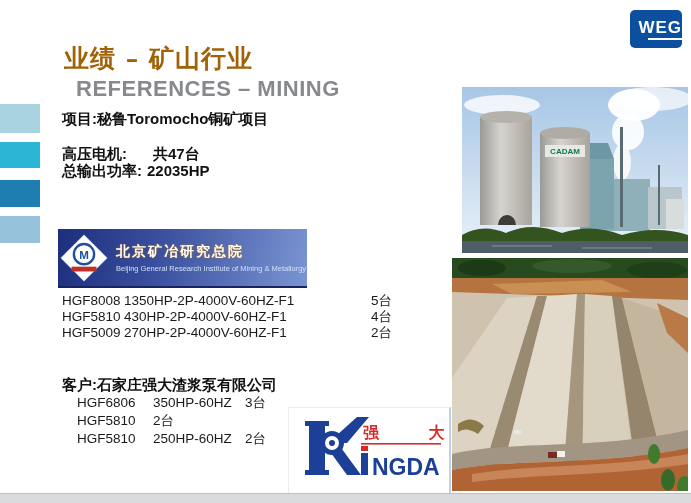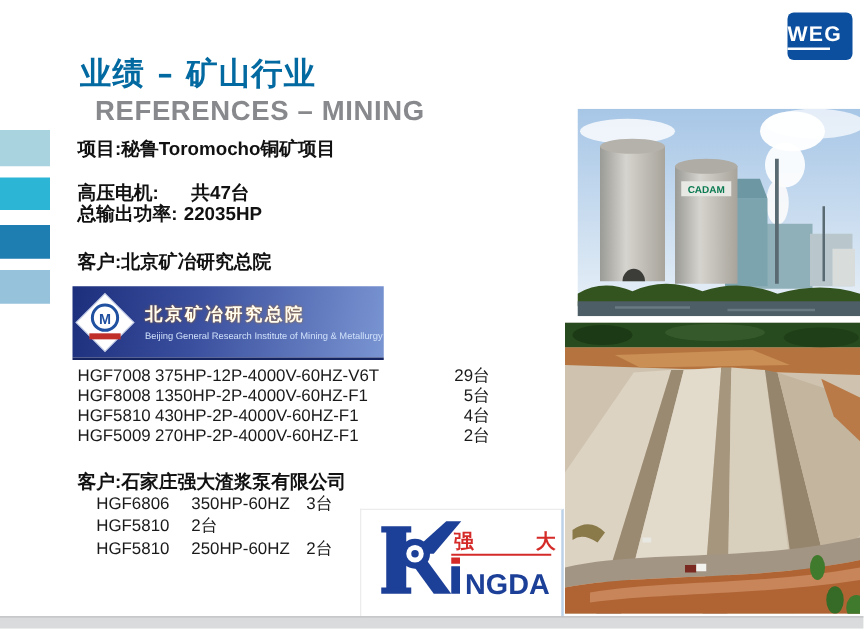--- a/index.html
+++ b/index.html
@@ -7,26 +7,26 @@
          font-family:"Liberation Sans",sans-serif;color:#1a1a1a;}
   .abs{position:absolute;}
   
   .sq{position:absolute;left:0;width:40px;}
   .sq1{top:104px;height:29px;background:#a9d3de;}
   .sq2{top:142px;height:26px;background:#2cb5d5;}
   .sq3{top:180px;height:27px;background:#1e7db1;}
   .sq4{top:216px;height:27px;background:#97c2dc;}
   
   .weg{left:630px;top:10px;width:52px;height:38px;background:#0b4f9e;border-radius:5px;
-       display:flex;align-items:flex-start;justify-content:center;flex-direction:column;}
+       display:flex;align-items:flex-end;justify-content:center;flex-direction:column;}
   .weg span{color:#ffffff;font-weight:bold;font-size:17px;letter-spacing:1px;line-height:17px;}
   .weg i{display:block;width:34px;height:2px;background:#ffffff;margin-top:2px;}
   
   .title-cn{left:64px;top:42px;font-family:"DejaVu Serif",serif;font-weight:bold;
-            font-size:25px;color:#0369a1;letter-spacing:1px;}
+            font-size:25px;color:#a16207;letter-spacing:1px;}
   .title-en{left:76px;top:76px;font-weight:bold;font-size:22px;color:#87898c;letter-spacing:0.5px;}
   
   .cnline{font-weight:bold;font-size:15px;color:#111;white-space:nowrap;}
   .l-project{left:62px;top:110px;}
   .l-motor{left:62px;top:145px;}
   .l-motor .val{margin-left:26px;}
   .l-power{left:62px;top:162px;}
   .l-power .val{margin-left:5px;}
   .l-cust1{left:62px;top:200px;}
   .l-cust2{left:62px;top:376px;text-align:right;}
@@ -79,41 +79,35 @@
   <div class="abs title-cn">业绩 – 矿山行业</div>
   <div class="abs title-en">REFERENCES – MINING</div>
 
   <div class="abs cnline l-project">项目:秘鲁Toromocho铜矿项目</div>
   <div class="abs cnline l-motor">
     <span>高压电机:</span><span class="val">共47台</span>
   </div>
   <div class="abs cnline l-power">
     <span>总输出功率:</span><span class="val">22035HP</span>
   </div>
-  <div class="abs cnline l-cust1">客户:北京矿冶研究总院</div>
 
   <div class="abs bgrimm">
     <svg width="52" height="52" viewBox="0 0 54 54">
       <polygon points="27,3 51,27 27,51 3,27" fill="#ffffff" stroke="#c8d0e8" stroke-width="1"></polygon>
       <circle cx="27" cy="23" r="10.5" fill="none" stroke="#2050a0" stroke-width="2.5"></circle>
       <text x="27" y="28" text-anchor="middle" font-size="12" font-weight="bold" fill="#2050a0" font-family="Liberation Sans, sans-serif">M</text>
       <rect x="14" y="36" width="26" height="5" fill="#c03028"></rect>
     </svg>
     <div class="bgrimm-txt">
       <div class="bgrimm-cn">北京矿冶研究总院</div>
       <div class="bgrimm-en">Beijing General Research Institute of Mining &amp; Metallurgy</div>
     </div>
   </div>
 
   <div class="abs tbl tbl1">
-    <div class="row">
-      <span class="model">HGF7008</span>
-      <span class="spec">375HP-12P-4000V-60HZ-V6T</span>
-      <span class="qty">29台</span>
-    </div>
     <div class="row">
       <span class="model">HGF8008</span>
       <span class="spec">1350HP-2P-4000V-60HZ-F1</span>
       <span class="qty">5台</span>
     </div>
     <div class="row">
       <span class="model">HGF5810</span>
       <span class="spec">430HP-2P-4000V-60HZ-F1</span>
       <span class="qty">4台</span>
     </div>

